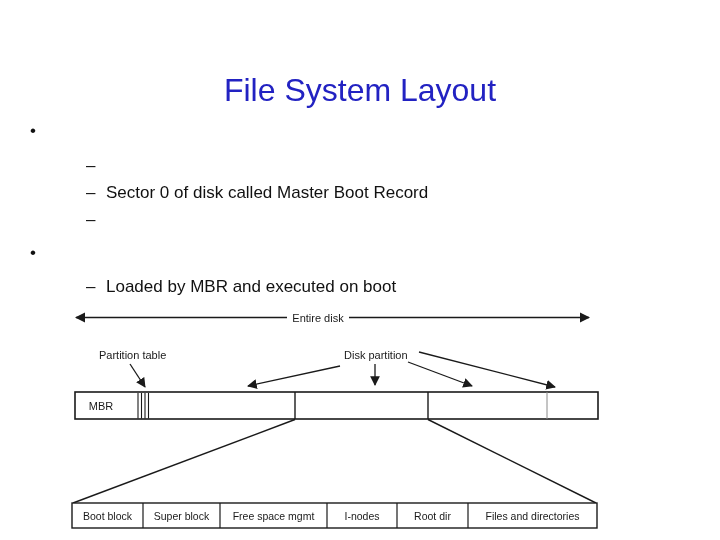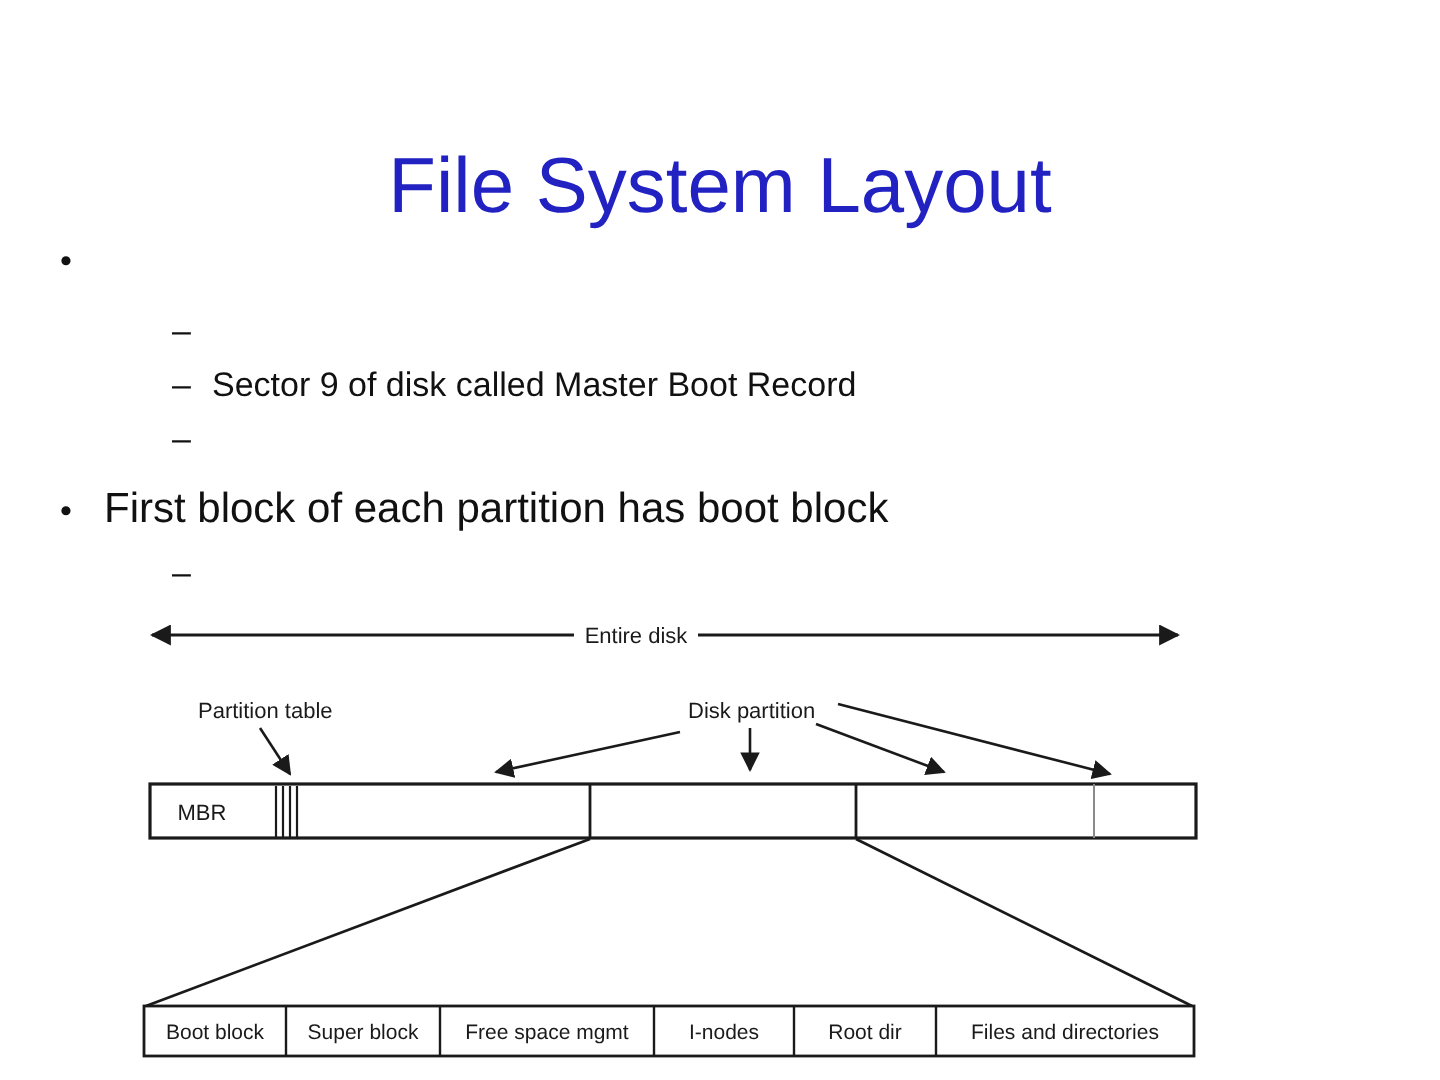--- a/index.html
+++ b/index.html
@@ -16,21 +16,21 @@
     width: 720px;
     height: 540px;
     background: #ffffff;
   }
   .title {
     position: absolute;
     top: 72px;
     left: 0;
     width: 720px;
     text-align: center;
-    font-size: 39px;
+    font-size: 32px;
     font-weight: 400;
     color: #2222C2;
     letter-spacing: 0px;
     white-space: nowrap;
   }
   .row {
     position: absolute;
     left: 0;
     display: flex;
     align-items: baseline;
@@ -67,31 +67,31 @@
   <div class="title">File System Layout</div>
 
   <div class="row lvl1 b1">
     <span class="glyph">•</span>
   </div>
   <div class="row lvl2 s1">
     <span class="glyph">–</span>
   </div>
   <div class="row lvl2 s2">
     <span class="glyph">–</span>
-    <span>Sector 9 of disk called Master Boot Record</span>
+    <span>Sector 0 of disk called Master Boot Record</span>
   </div>
   <div class="row lvl2 s3">
     <span class="glyph">–</span>
   </div>
   <div class="row lvl1 b2">
     <span class="glyph">•</span>
-    <span>First block of each partition has boot block</span>
   </div>
   <div class="row lvl2 s4">
     <span class="glyph">–</span>
+    <span>Loaded by MBR and executed on boot</span>
   </div>
 
   <svg class="diagram" viewBox="0 0 720 240" width="720" height="240">
     <defs>
       <marker id="arr" viewBox="0 0 10 10" refX="9" refY="5" markerWidth="7.5" markerHeight="7.5" orient="auto-start-reverse">
         <path d="M0,0 L10,5 L0,10 z" fill="#1a1a1a"></path>
       </marker>
     </defs>
 
     <line x1="287" y1="17.5" x2="76" y2="17.5" stroke="#1a1a1a" stroke-width="1.4" marker-end="url(#arr)"></line>

